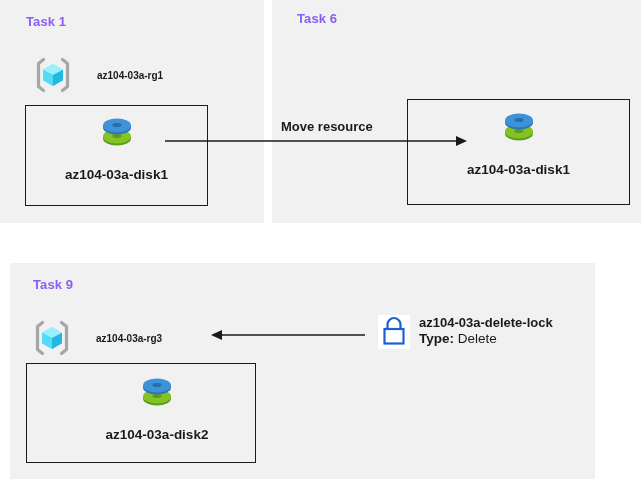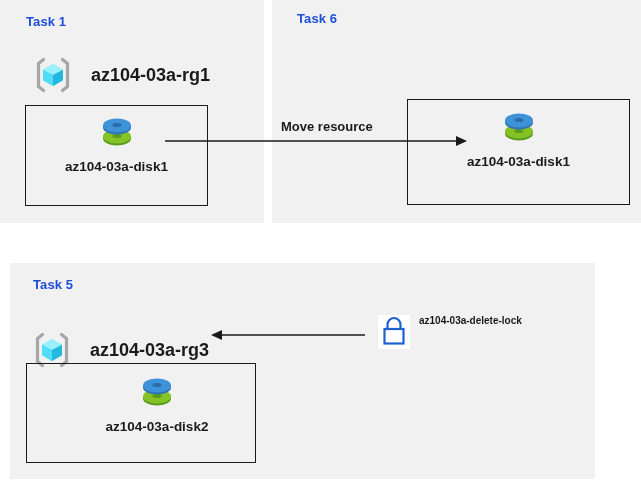--- a/index.html
+++ b/index.html
@@ -25,21 +25,21 @@
   .panel {
     position: absolute;
     background: #f1f1f1;
   }
   #panel-task1 { left: 0px;   top: 0px;   width: 264px; height: 223px; }
   #panel-task2 { left: 272px; top: 0px;   width: 369px; height: 223px; }
   #panel-task3 { left: 10px;  top: 263px; width: 585px; height: 216px; }
 
   .panel-title {
     position: absolute;
-    color: #1d4ed8;
+    color: #8b5cf6;
     font-weight: bold;
     font-size: 13px;
     letter-spacing: 0.1px;
     white-space: nowrap;
   }
   #title-task1 { left: 26px;  top: 14px; }
   #title-task2 { left: 297px; top: 11px; }
   #title-task3 { left: 33px;  top: 277px; }
 
   
@@ -55,54 +55,54 @@
 
   
   .rg-row {
     position: absolute;
     display: flex;
     align-items: center;
     white-space: nowrap;
   }
   #rg-row-1 { left: 34px;  top: 57px; }
   #rg-row-2 { left: 406px; top: 55px; }
-  #rg-row-3 { left: 33px;  top: 332px; }
+  #rg-row-3 { left: 33px;  top: 320px; }
 
   .rg-icon {
     width: 38px;
     height: 36px;
     flex: 0 0 auto;
     display: block;
   }
   .rg-label {
-    font-size: 18px;
-    font-weight: bold;
-    color: #1a1a1a;
-    margin-left: 19px;
+    font-size: 10px;
+    font-weight: bold;
+    color: #1a1a1a;
+    margin-left: 25px;
     text-align: center;
   }
 
   
   .disk-group {
     position: absolute;
     width: 100%;
     text-align: center;
   }
   #disk-group-1 { left: 25px;  top: 112px; width: 183px; }
   #disk-group-2 { left: 407px; top: 107px; width: 223px; }
   #disk-group-3 { left: 26px;  top: 372px; width: 262px; }
 
   .disk-icon {
     width: 44px;
     height: 42px;
     display: block;
     margin: 0 auto;
   }
   .disk-label {
-    margin-top: 5px;
+    margin-top: 13px;
     font-size: 13.5px;
     font-weight: bold;
     color: #1a1a1a;
     white-space: nowrap;
   }
 
   
   .arrow-svg {
     position: absolute;
     overflow: visible;
@@ -131,21 +131,21 @@
   .lock-icon-wrap {
     width: 32px;
     height: 34px;
     background: #ffffff;
     flex: 0 0 auto;
     display: block;
   }
   .lock-icon { width: 32px; height: 34px; display: block; }
   .lock-text { margin-left: 9px; line-height: 1.25; }
   .lock-name {
-    font-size: 10px;
+    font-size: 13px;
     font-weight: bold;
     color: #1a1a1a;
     display: block;
   }
   .lock-type-line {
     font-size: 13.5px;
     color: #1a1a1a;
     display: block;
   }
   .lock-type-key { font-weight: bold; }
@@ -209,21 +209,21 @@
     <div class="disk-label">az104-03a-disk1</div>
   </div>
 
   <div class="arrow-caption" id="caption-move">Move resource</div>
   <svg class="arrow-svg" id="arrow-move" viewBox="0 0 310 28" xmlns="http://www.w3.org/2000/svg">
     <line x1="0" y1="13" x2="295" y2="13" stroke="#1a1a1a" stroke-width="1.6"></line>
     <polygon points="302,13 291,8 291,18" fill="#1a1a1a"></polygon>
   </svg>
 
   <div class="panel" id="panel-task3"></div>
-  <div class="panel-title" id="title-task3">Task 5</div>
+  <div class="panel-title" id="title-task3">Task 9</div>
 
   <div class="rg-row" id="rg-row-3">
     <span class="rg-icon-wrap">
       <svg class="rg-icon" viewBox="0 0 38 36" xmlns="http://www.w3.org/2000/svg">
         <path d="M9.5 2.5 L4.5 6.5 L4.5 29.5 L9.5 33.5" fill="none" stroke="#a6a6a6" stroke-width="3.2" stroke-linecap="round" stroke-linejoin="round"></path>
         <path d="M28.5 2.5 L33.5 6.5 L33.5 29.5 L28.5 33.5" fill="none" stroke="#a6a6a6" stroke-width="3.2" stroke-linecap="round" stroke-linejoin="round"></path>
         <polygon points="19,7 29,12.8 29,23.2 19,29 9,23.2 9,12.8" fill="#6ee7fb"></polygon>
         <polygon points="19,7 29,12.8 19,18.1 9,12.8" fill="#9bf0fd"></polygon>
         <polygon points="19,18.1 29,12.8 29,23.2 19,29" fill="#22b8e0"></polygon>
         <polygon points="19,18.1 19,29 9,23.2 9,12.8" fill="#52dcf7"></polygon>
@@ -255,16 +255,17 @@
 
   <div id="lock-row">
     <span class="lock-icon-wrap">
       <svg class="lock-icon" viewBox="0 0 32 34" xmlns="http://www.w3.org/2000/svg">
         <path d="M9.5 14 L9.5 9.5 A6.5 6.5 0 0 1 22.5 9.5 L22.5 14" fill="none" stroke="#1f60d0" stroke-width="2.2"></path>
         <rect x="6.5" y="14" width="19" height="14.5" fill="none" stroke="#1f60d0" stroke-width="2.2"></rect>
       </svg>
     </span>
     <span class="lock-text">
       <span class="lock-name">az104-03a-delete-lock</span>
+      <span class="lock-type-line"><span class="lock-type-key">Type:</span> <span class="lock-type-val">Delete</span></span>
     </span>
   </div>
 
 </div>
 
 </body></html>

